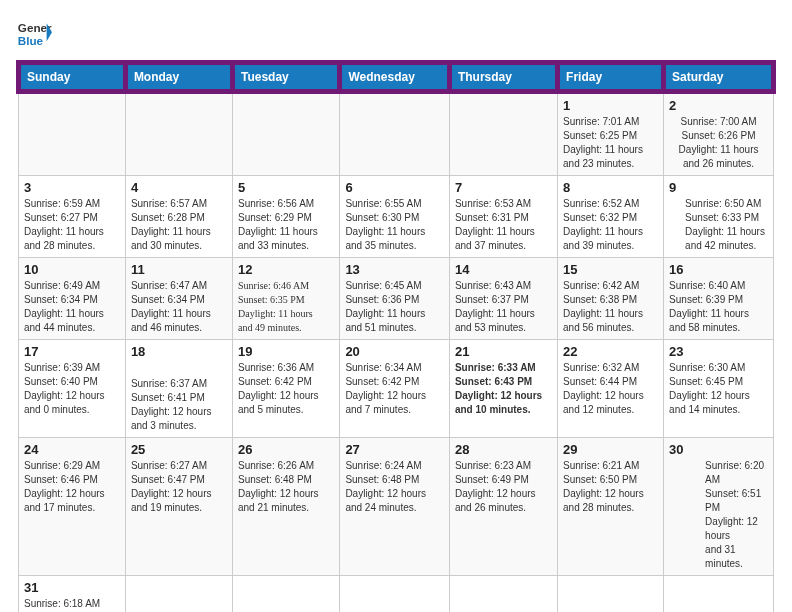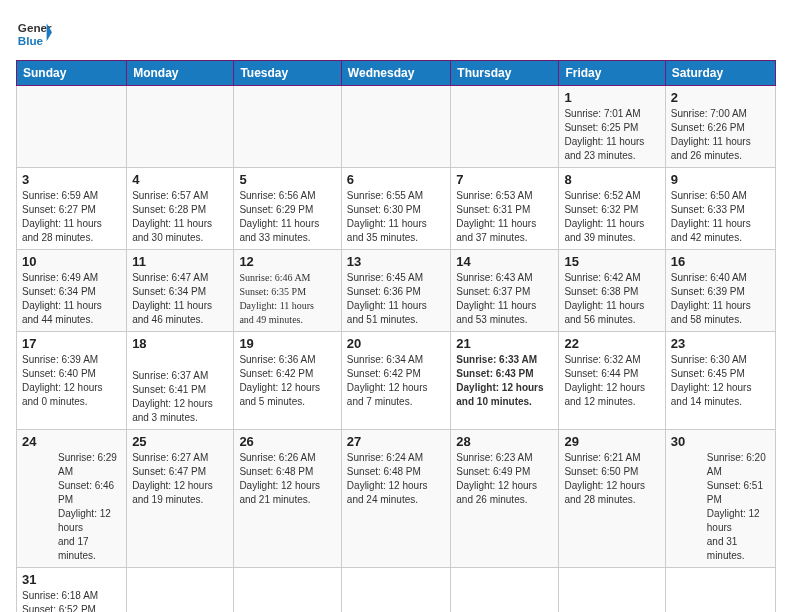--- a/index.html
+++ b/index.html
@@ -42,21 +42,21 @@
       border-collapse: collapse;
       font-size: 11px;
     }
     thead tr th {
       background: #1a7abf;
       color: #fff;
       text-align: left;
       padding: 5px 6px;
       font-size: 12px;
       font-weight: bold;
-      border: 1px solid #701a75;
+      border: 5px solid #701a75;
     }
     tbody tr td {
       border: 1px solid #ccc;
       vertical-align: top;
       padding: 4px 5px;
       height: 80px;
       width: 113px;
     }
     .day-num {
       font-size: 13px;
@@ -116,21 +116,21 @@
         <td class="empty-cell"></td>
         <td>
           <span class="day-num">1</span>
           <div class="day-info" style="white-space: pre-line;">Sunrise: 7:01 AM
 Sunset: 6:25 PM
 Daylight: 11 hours
 and 23 minutes.</div>
         </td>
         <td>
           <span class="day-num">2</span>
-          <div class="day-info" style="white-space: pre-line;">Sunrise: 7:00 AM
+          <div class="day-info" style="white-space: pre-line; text-align: center;">Sunrise: 7:00 AM
 Sunset: 6:26 PM
 Daylight: 11 hours
 and 26 minutes.</div>
         </td>
       </tr>
       <tr>
         <td>
           <span class="day-num">3</span>
           <div class="day-info" style="white-space: pre-line;">Sunrise: 6:59 AM
 Sunset: 6:27 PM
@@ -167,21 +167,21 @@
         </td>
         <td>
           <span class="day-num">8</span>
           <div class="day-info" style="white-space: pre-line;">Sunrise: 6:52 AM
 Sunset: 6:32 PM
 Daylight: 11 hours
 and 39 minutes.</div>
         </td>
         <td>
           <span class="day-num">9</span>
-          <div class="day-info" style="white-space: pre-line;">Sunrise: 6:50 AM
+          <div class="day-info" style="white-space: pre-line; margin-left: 16px;">Sunrise: 6:50 AM
 Sunset: 6:33 PM
 Daylight: 11 hours
 and 42 minutes.</div>
         </td>
       </tr>
       <tr>
         <td>
           <span class="day-num">10</span>
           <div class="day-info" style="white-space: pre-line;">Sunrise: 6:49 AM
 Sunset: 6:34 PM
@@ -278,21 +278,21 @@
           <span class="day-num">23</span>
           <div class="day-info" style="white-space: pre-line;">Sunrise: 6:30 AM
 Sunset: 6:45 PM
 Daylight: 12 hours
 and 14 minutes.</div>
         </td>
       </tr>
       <tr>
         <td>
           <span class="day-num">24</span>
-          <div class="day-info" style="white-space: pre-line; margin-left: 36px;">Sunrise: 6:29 AM
+          <div class="day-info" style="white-space: pre-line;">Sunrise: 6:29 AM
 Sunset: 6:46 PM
 Daylight: 12 hours
 and 17 minutes.</div>
         </td>
         <td>
           <span class="day-num">25</span>
           <div class="day-info" style="white-space: pre-line;">Sunrise: 6:27 AM
 Sunset: 6:47 PM
 Daylight: 12 hours
 and 19 minutes.</div>

